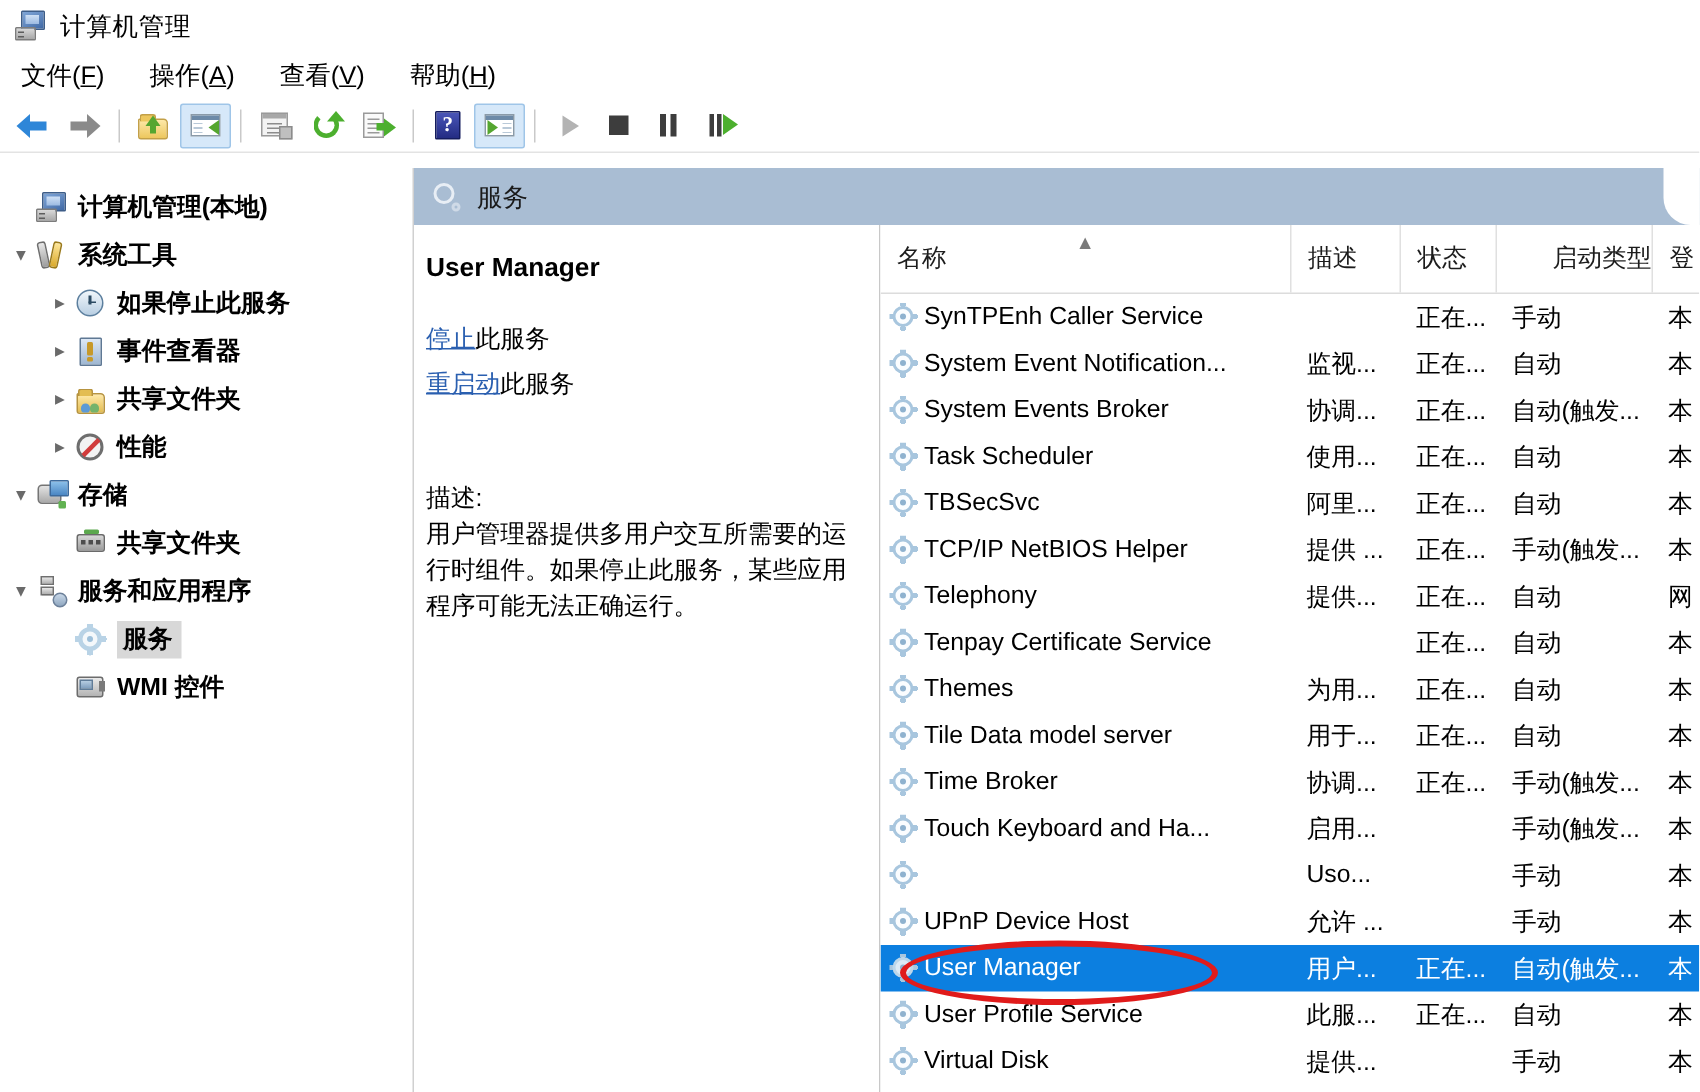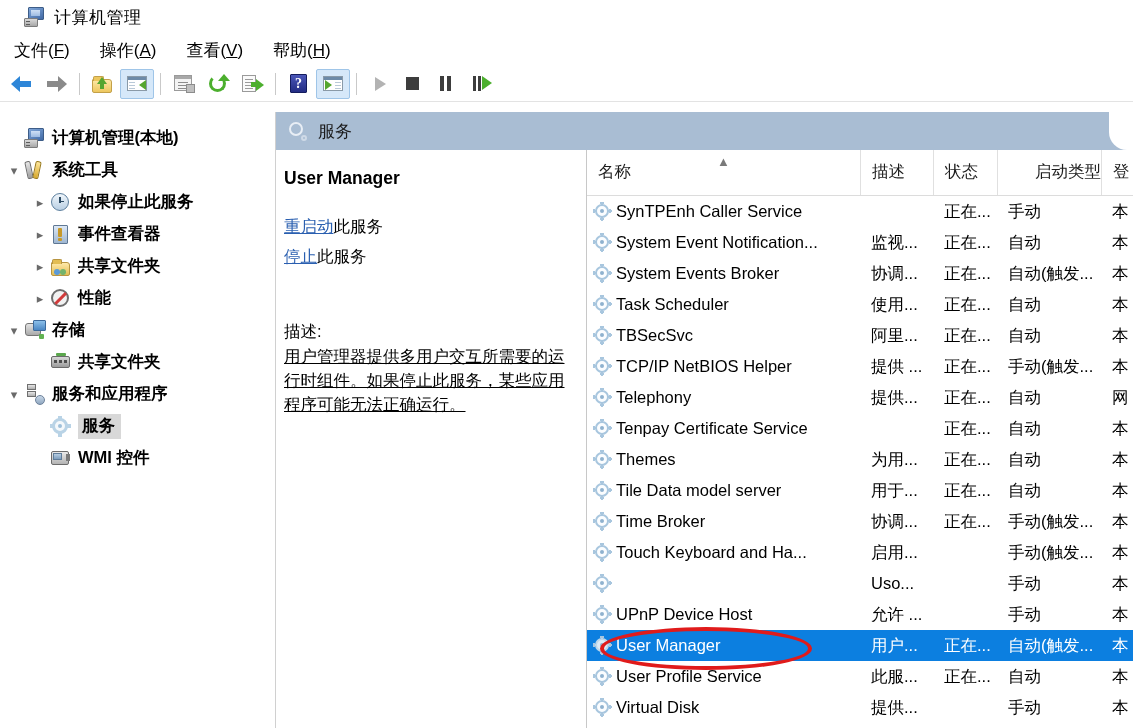--- a/index.html
+++ b/index.html
@@ -8,21 +8,21 @@
     overflow: hidden;
     background: #ffffff;
     font-family: "Liberation Sans", "DejaVu Sans", sans-serif;
     color: #000;
   }
   #app { position: relative; width: 1133px; height: 728px; }
 
   
   .titlebar {
     height: 34px; display: flex; align-items: center;
-    padding-left: 24px; gap: 8px; background: #ffffff;
+    padding-left: 10px; gap: 8px; background: #ffffff;
   }
   .title-text { font-size: 17px; letter-spacing: .5px; color: #000; }
 
   .mc-icon { width: 22px; height: 20px; position: relative; flex: none; }
   .mc-icon .scr {
     position: absolute; left: 4px; top: 0px; width: 16px; height: 13px;
     background: linear-gradient(150deg,#7fa6d8 0%,#5f86bd 55%,#3f68a4 100%);
     border: 1px solid #3d5d88; border-radius: 1px;
   }
   .mc-icon .scr::after{
@@ -393,21 +393,21 @@
   
   .detail {
     width: 311px; flex: none; background: #fff;
     border-right: 1px solid #c8c8c8;
     padding: 18px 14px 0 8px;
   }
   .detail-title { font-size: 17.5px; font-weight: bold; margin-bottom: 26px; }
   .detail-link { font-size: 16.5px; margin-bottom: 6px; line-height: 1.45; }
   .detail-link a { color: #2a5fb0; text-decoration: underline; cursor: pointer; }
   .detail-desc-label { font-size: 16.5px; margin-top: 52px; }
-  .detail-desc { font-size: 16.5px; line-height: 1.45; margin-top: 2px; text-decoration: underline; }
+  .detail-desc { font-size: 16.5px; line-height: 1.45; margin-top: 2px; }
 
   
   .list-wrap { flex: 1; display: flex; flex-direction: column; overflow: hidden; background:#fff;}
   .list-header {
     height: 46px; flex: none; display: flex; align-items: flex-end;
     background: #fff; border-bottom: 1px solid #dcdcdc; position: relative;
   }
   .lh-cell {
     font-size: 16.5px; color: #1c1c1c; height: 46px;
     display: flex; align-items: center; padding-left: 11px;
@@ -693,24 +693,24 @@
           </span>
         <span class="ph-title">服务</span>
       </div>
 
       <div class="pane-body">
 
         <div class="detail">
           <div class="detail-title">User Manager</div>
 
           <div class="detail-link">
-            <a>重启动</a><span>此服务</span>
+            <a>停止</a><span>此服务</span>
           </div>
           <div class="detail-link">
-            <a>停止</a><span>此服务</span>
+            <a>重启动</a><span>此服务</span>
           </div>
 
           <div class="detail-desc-label">描述:</div>
           <div class="detail-desc">用户管理器提供多用户交互所需要的运行时组件。如果停止此服务，某些应用程序可能无法正确运行。</div>
         </div>
 
         <div class="list-wrap">
 
           <div class="list-header">
             <div class="lh-cell c-name">

